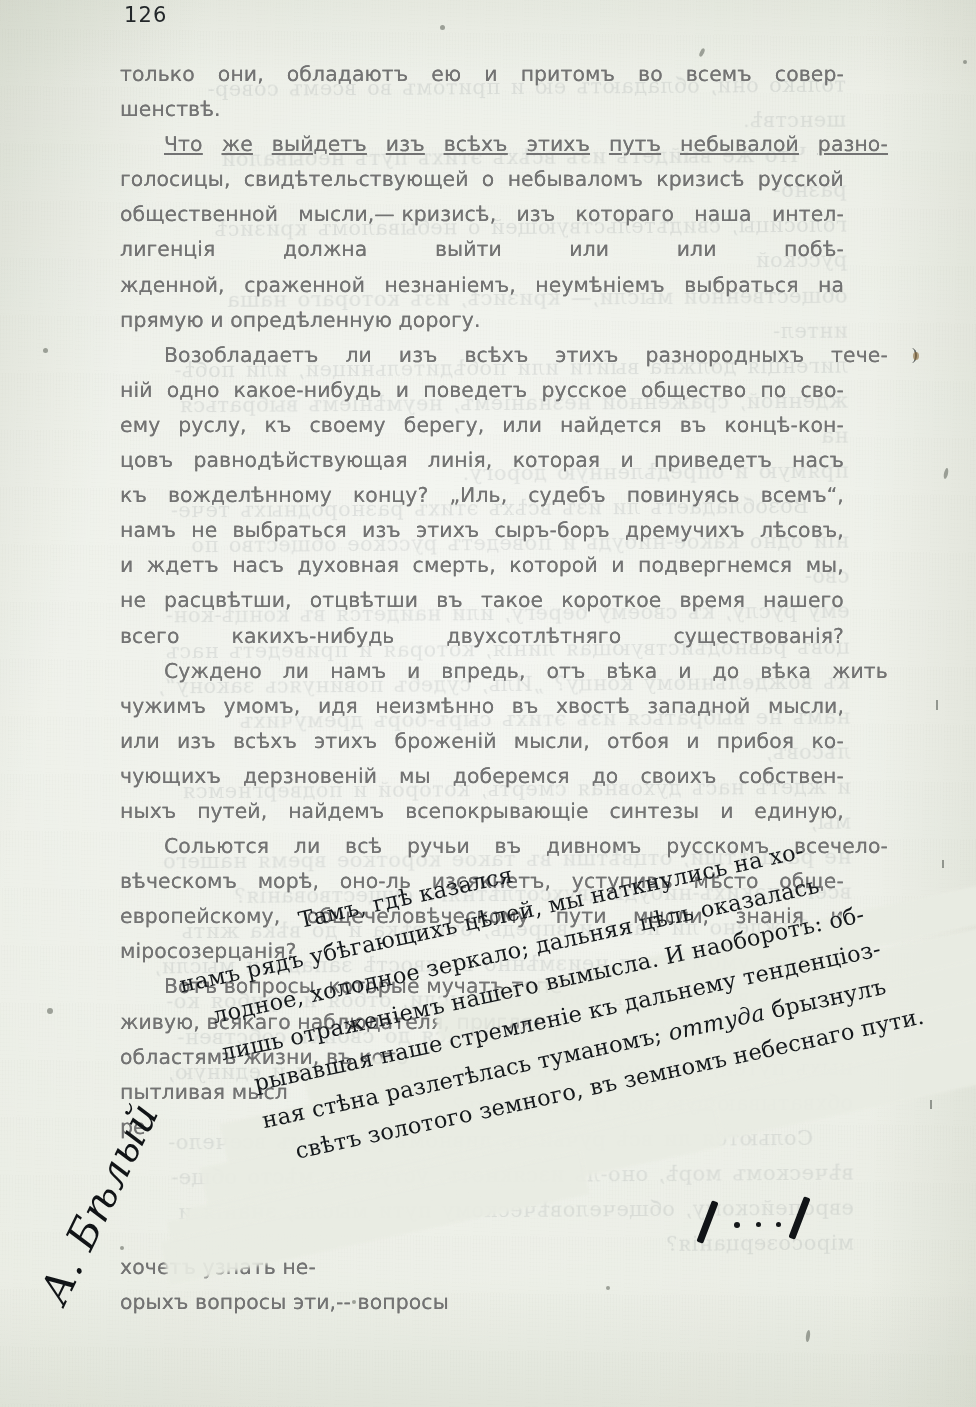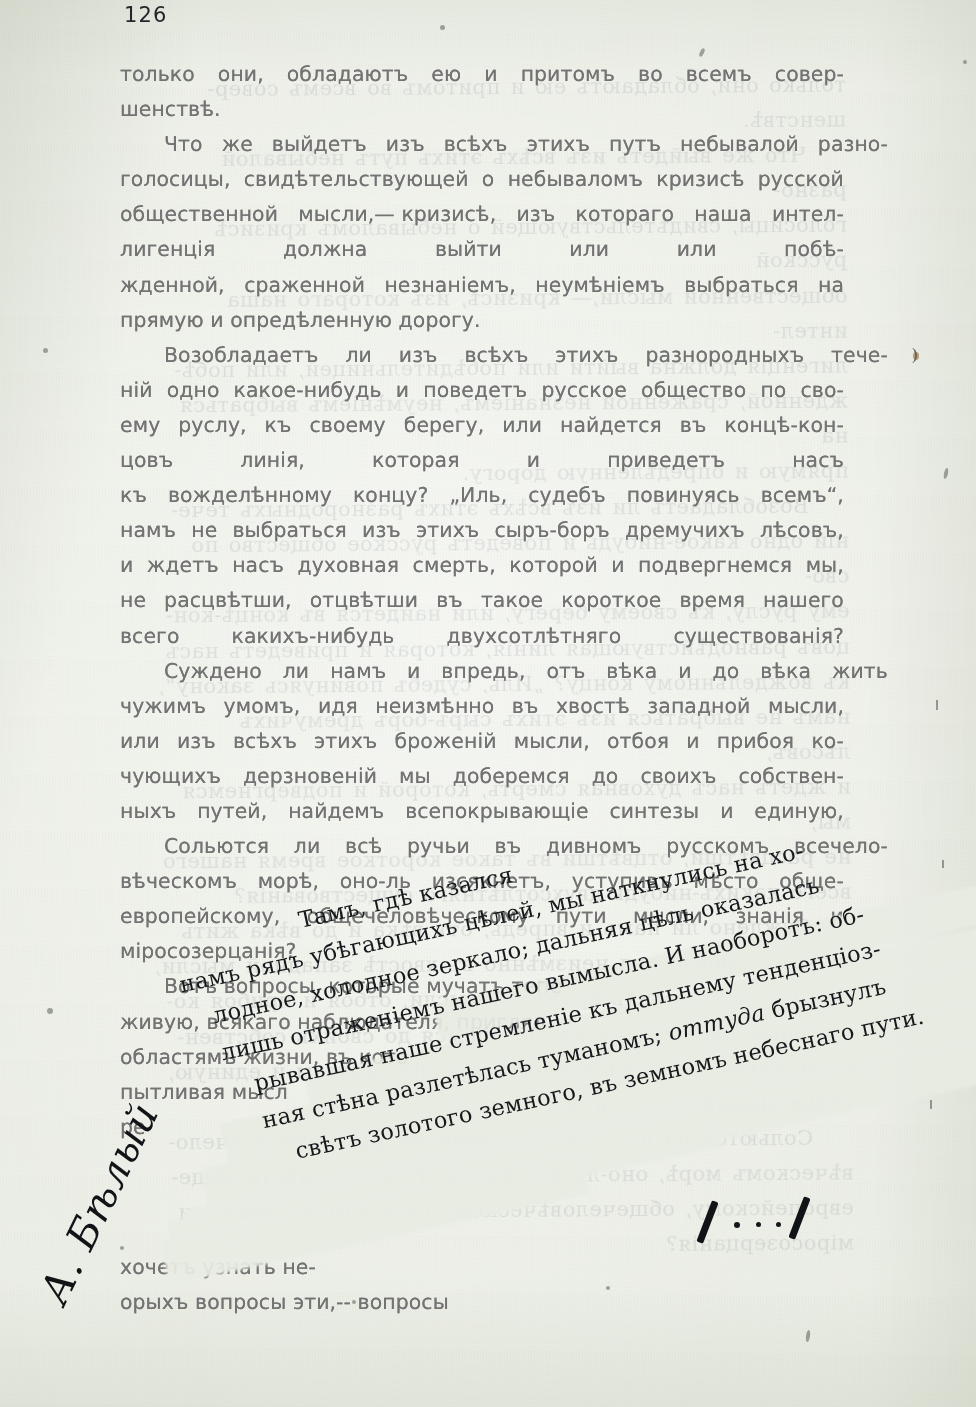--- a/index.html
+++ b/index.html
@@ -247,21 +247,21 @@
         <span>они,</span>
         <span>обладаютъ</span>
         <span>ею</span>
         <span>и</span>
         <span>притомъ</span>
         <span>во</span>
         <span>всемъ</span>
         <span>совер-</span>
       </div>
       <div class="ln nw">шенствѣ.</div>
-      <div class="ln ind j" style="padding-left: 44px;">
+      <div class="ln ind j" style="padding-left: 44px; text-decoration: underline;">
         <span>Что</span>
         <span>же</span>
         <span>выйдетъ</span>
         <span>изъ</span>
         <span>всѣхъ</span>
         <span>этихъ</span>
         <span>путъ</span>
         <span>небывалой</span>
         <span>разно-</span>
       </div>
@@ -324,20 +324,21 @@
         <span>къ</span>
         <span>своему</span>
         <span>берегу,</span>
         <span>или</span>
         <span>найдется</span>
         <span>въ</span>
         <span>концѣ-кон-</span>
       </div>
       <div class="ln j">
         <span>цовъ</span>
+        <span>равнодѣйствующая</span>
         <span>линія,</span>
         <span>которая</span>
         <span>и</span>
         <span>приведетъ</span>
         <span>насъ</span>
       </div>
       <div class="ln j">
         <span>къ</span>
         <span>вожделѣнному</span>
         <span>концу?</span>

